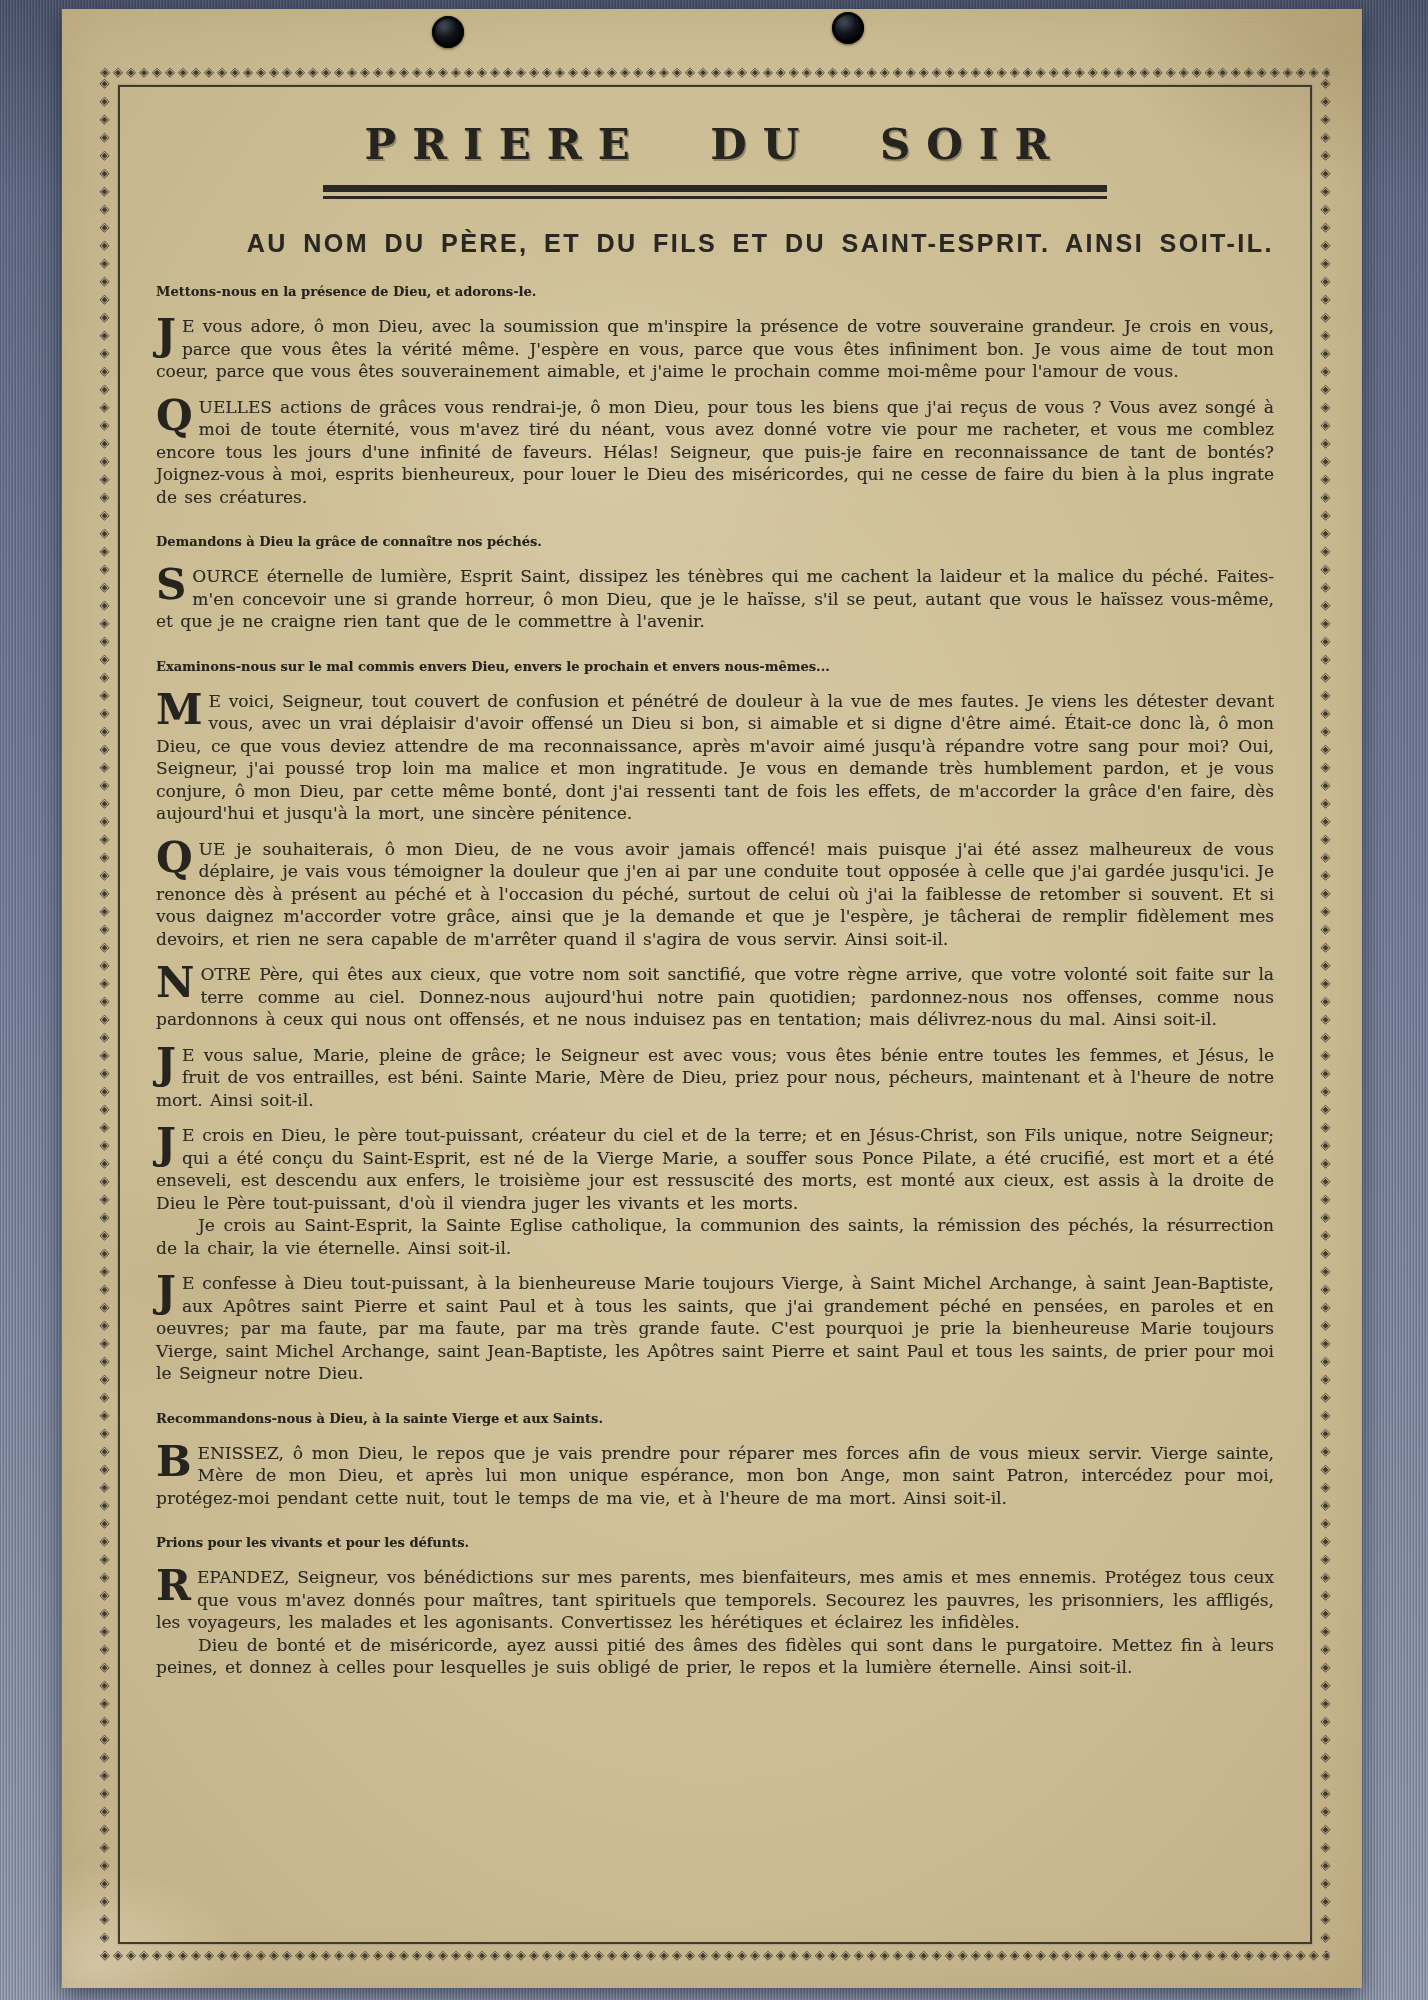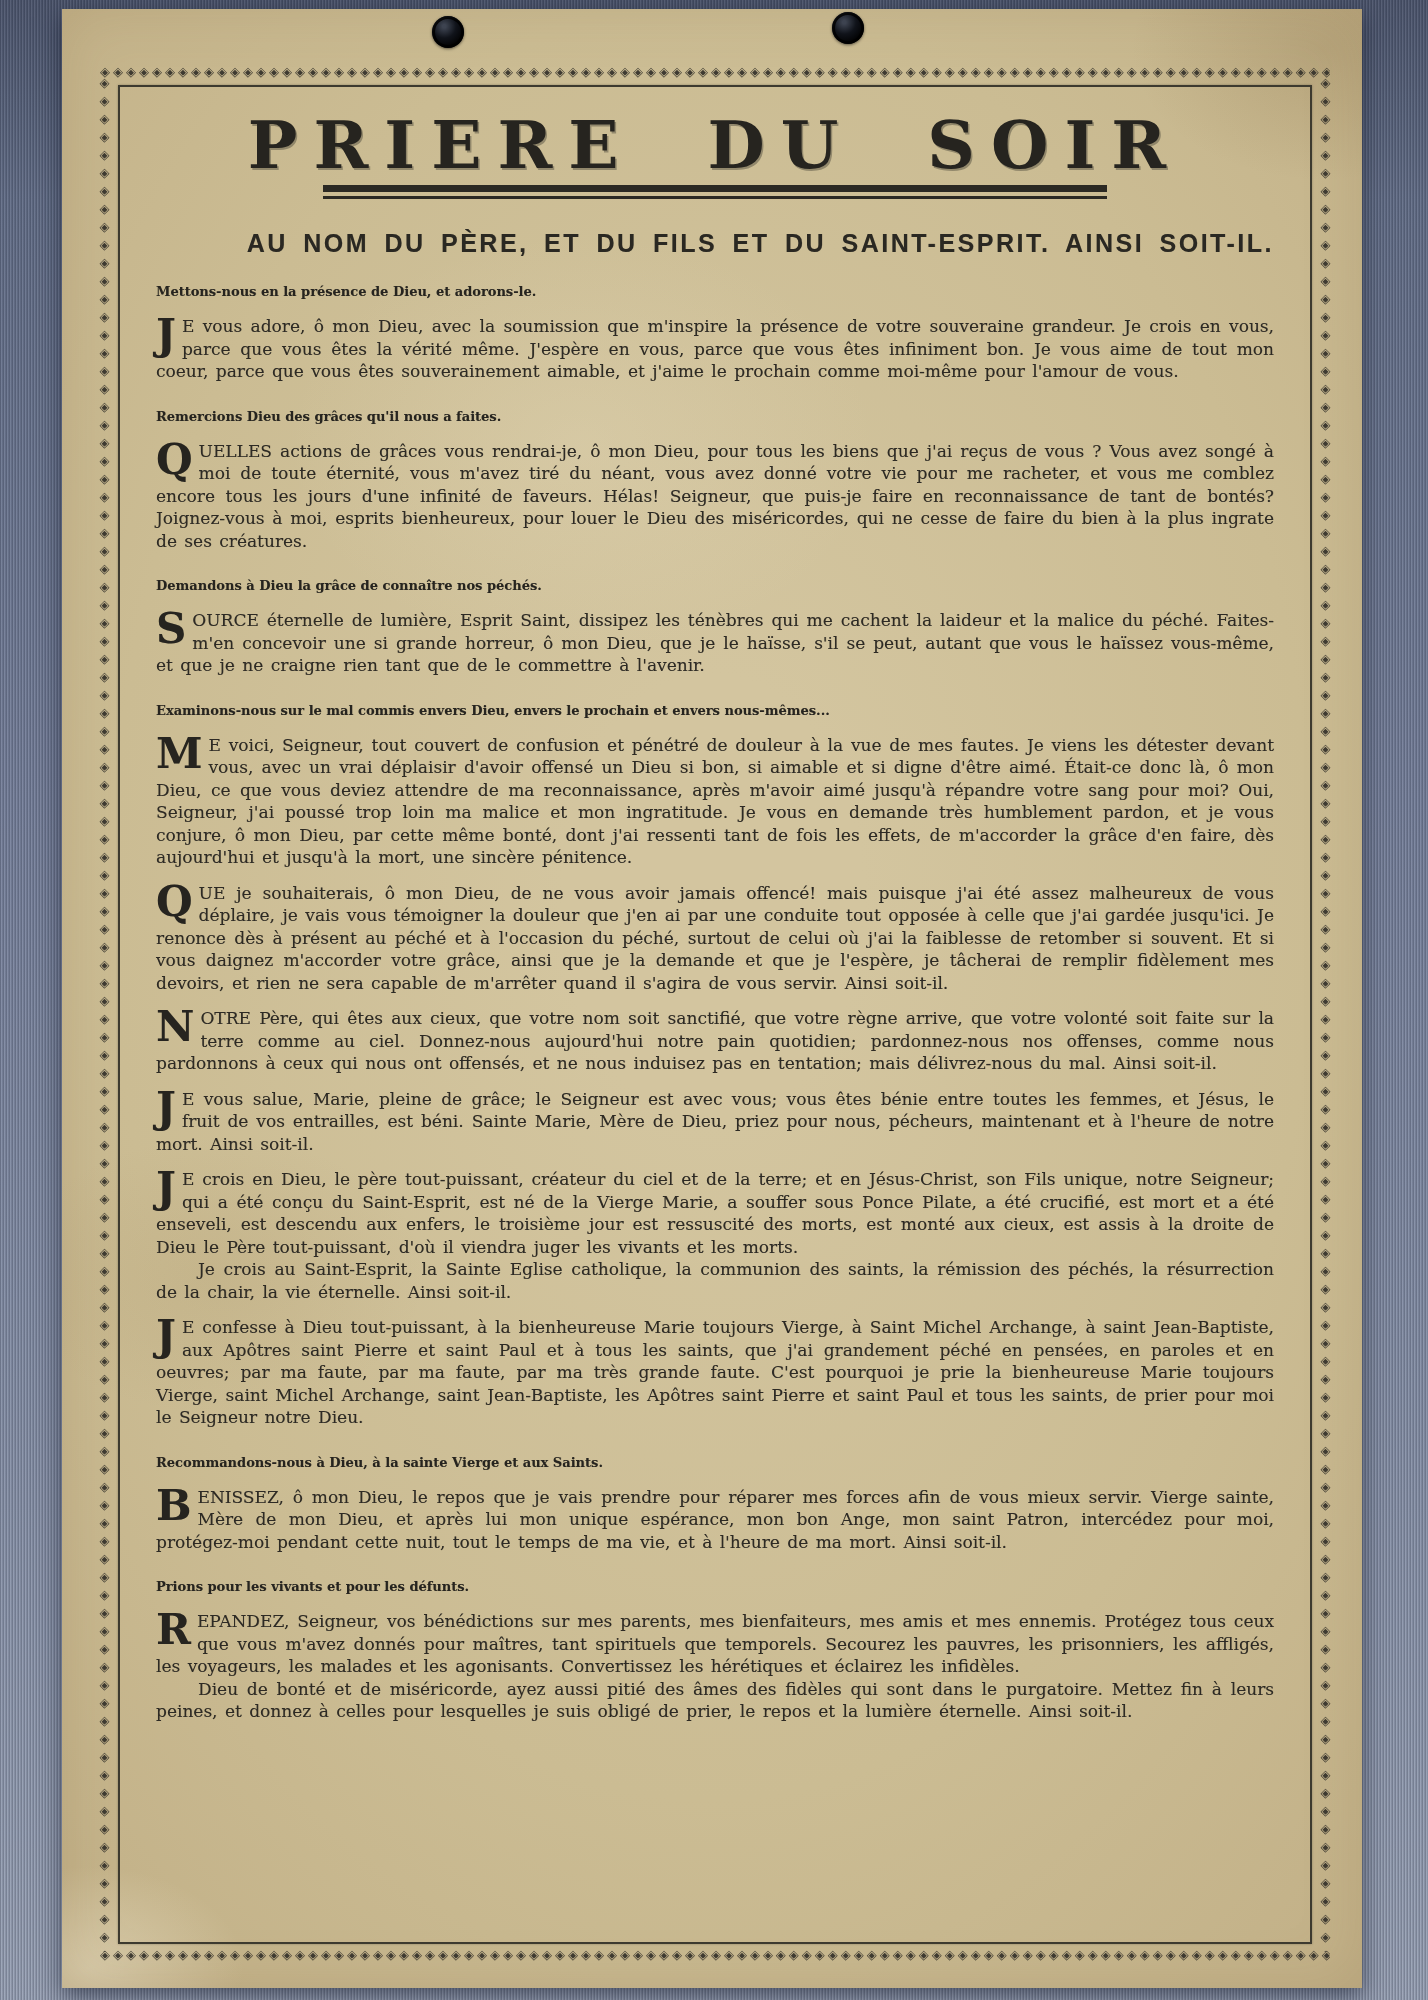--- a/index.html
+++ b/index.html
@@ -43,21 +43,21 @@
   .inner-rule{
     position:absolute;left:56px;right:50px;top:76px;bottom:44px;
     border:2px solid #3d3a2f;box-shadow:0 0 2px rgba(60,55,40,.4);
   }
   .content{
     position:absolute;left:76px;right:70px;top:88px;bottom:54px;
     padding:0 18px;overflow:hidden;
     text-shadow:0.3px 0.3px 0 rgba(45,42,36,.30);
   }
   .title{
-    margin-top:16px;text-align:center;font-weight:bold;font-size:66px;line-height:64px;
+    margin-top:16px;text-align:center;font-weight:bold;font-size:42px;line-height:64px;
     letter-spacing:16px;word-spacing:34px;color:#26241f;
     text-shadow:1.5px 1.5px 0 rgba(38,36,31,.35);
   }
   .title-rule{width:784px;margin:8px auto 30px;}
   .title-rule .thick{height:7px;background:#2b2923;}
   .title-rule .thin{height:3px;background:#2b2923;margin-top:4px;}
   .invocation{
     text-align:right;font-family:"Liberation Sans", sans-serif;font-weight:bold;
     font-size:25px;letter-spacing:2.5px;word-spacing:6px;color:#2a2822;
   }
@@ -89,21 +89,20 @@
     <div class="content">
       <div class="title">PRIERE DU SOIR</div>
       <div class="title-rule">
         <div class="thick"></div>
         <div class="thin"></div>
       </div>
       <div class="invocation">AU NOM DU PÈRE, ET DU FILS ET DU SAINT-ESPRIT.  AINSI SOIT-IL.</div>
       <div id="sections">
           <div class="heading">Mettons-nous en la présence de Dieu, et adorons-le.</div>
           <p class="para"><span class="dropcap">J</span>E vous adore, ô mon Dieu, avec la soumission que m'inspire la présence de votre souveraine grandeur. Je crois en vous, parce que vous êtes la vérité même. J'espère en vous, parce que vous êtes infiniment bon. Je vous aime de tout mon coeur, parce que vous êtes souverainement aimable, et j'aime le prochain comme moi-même pour l'amour de vous.</p>
-          <div class="heading">Remercions Dieu des grâces qu'il nous a faites.</div>
           <p class="para"><span class="dropcap">Q</span>UELLES actions de grâces vous rendrai-je, ô mon Dieu, pour tous les biens que j'ai reçus de vous ? Vous avez songé à moi de toute éternité, vous m'avez tiré du néant, vous avez donné votre vie pour me racheter, et vous me comblez encore tous les jours d'une infinité de faveurs. Hélas! Seigneur, que puis-je faire en reconnaissance de tant de bontés? Joignez-vous à moi, esprits bienheureux, pour louer le Dieu des miséricordes, qui ne cesse de faire du bien à la plus ingrate de ses créatures.</p>
           <div class="heading">Demandons à Dieu la grâce de connaître nos péchés.</div>
           <p class="para"><span class="dropcap">S</span>OURCE éternelle de lumière, Esprit Saint, dissipez les ténèbres qui me cachent la laideur et la malice du péché. Faites-m'en concevoir une si grande horreur, ô mon Dieu, que je le haïsse, s'il se peut, autant que vous le haïssez vous-même, et que je ne craigne rien tant que de le commettre à l'avenir.</p>
           <div class="heading">Examinons-nous sur le mal commis envers Dieu, envers le prochain et envers nous-mêmes...</div>
           <p class="para"><span class="dropcap">M</span>E voici, Seigneur, tout couvert de confusion et pénétré de douleur à la vue de mes fautes. Je viens les détester devant vous, avec un vrai déplaisir d'avoir offensé un Dieu si bon, si aimable et si digne d'être aimé. Était-ce donc là, ô mon Dieu, ce que vous deviez attendre de ma reconnaissance, après m'avoir aimé jusqu'à répandre votre sang pour moi? Oui, Seigneur, j'ai poussé trop loin ma malice et mon ingratitude. Je vous en demande très humblement pardon, et je vous conjure, ô mon Dieu, par cette même bonté, dont j'ai ressenti tant de fois les effets, de m'accorder la grâce d'en faire, dès aujourd'hui et jusqu'à la mort, une sincère pénitence.</p>
           <p class="para"><span class="dropcap">Q</span>UE je souhaiterais, ô mon Dieu, de ne vous avoir jamais offencé! mais puisque j'ai été assez malheureux de vous déplaire, je vais vous témoigner la douleur que j'en ai par une conduite tout opposée à celle que j'ai gardée jusqu'ici. Je renonce dès à présent au péché et à l'occasion du péché, surtout de celui où j'ai la faiblesse de retomber si souvent. Et si vous daignez m'accorder votre grâce, ainsi que je la demande et que je l'espère, je tâcherai de remplir fidèlement mes devoirs, et rien ne sera capable de m'arrêter quand il s'agira de vous servir.  Ainsi soit-il.</p>
           <p class="para"><span class="dropcap">N</span>OTRE Père, qui êtes aux cieux, que votre nom soit sanctifié, que votre règne arrive, que votre volonté soit faite sur la terre comme au ciel. Donnez-nous aujourd'hui notre pain quotidien; pardonnez-nous nos offenses, comme nous pardonnons à ceux qui nous ont offensés, et ne nous induisez pas en tentation; mais délivrez-nous du mal.  Ainsi soit-il.</p>
           <p class="para"><span class="dropcap">J</span>E vous salue, Marie, pleine de grâce; le Seigneur est avec vous; vous êtes bénie entre toutes les femmes, et Jésus, le fruit de vos entrailles, est béni.  Sainte Marie, Mère de Dieu, priez pour nous, pécheurs, maintenant et à l'heure de notre mort.  Ainsi soit-il.</p>
           <p class="para"><span class="dropcap">J</span>E crois en Dieu, le père tout-puissant, créateur du ciel et de la terre; et en Jésus-Christ, son Fils unique, notre Seigneur; qui a été conçu du Saint-Esprit, est né de la Vierge Marie, a souffer sous Ponce Pilate, a été crucifié, est mort et a été enseveli, est descendu aux enfers, le troisième jour est ressuscité des morts, est monté aux cieux, est assis à la droite de Dieu le Père tout-puissant, d'où il viendra juger les vivants et les morts.</p>
           <p class="para cont">Je crois au Saint-Esprit, la Sainte Eglise catholique, la communion des saints, la rémission des péchés, la résurrection de la chair, la vie éternelle.  Ainsi soit-il.</p>

